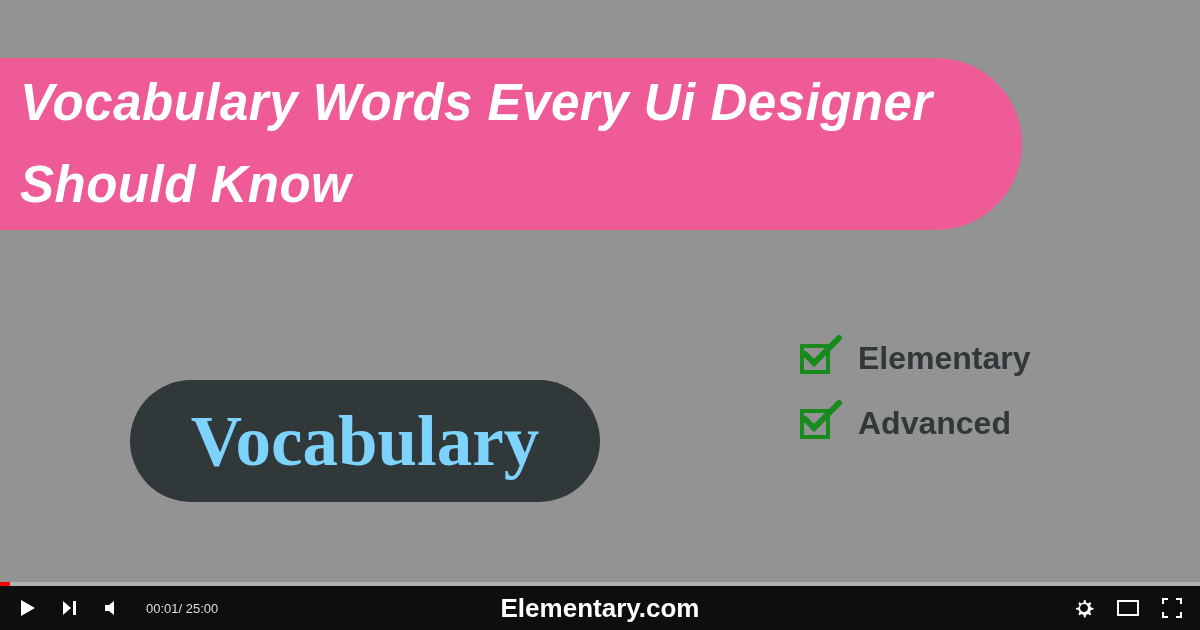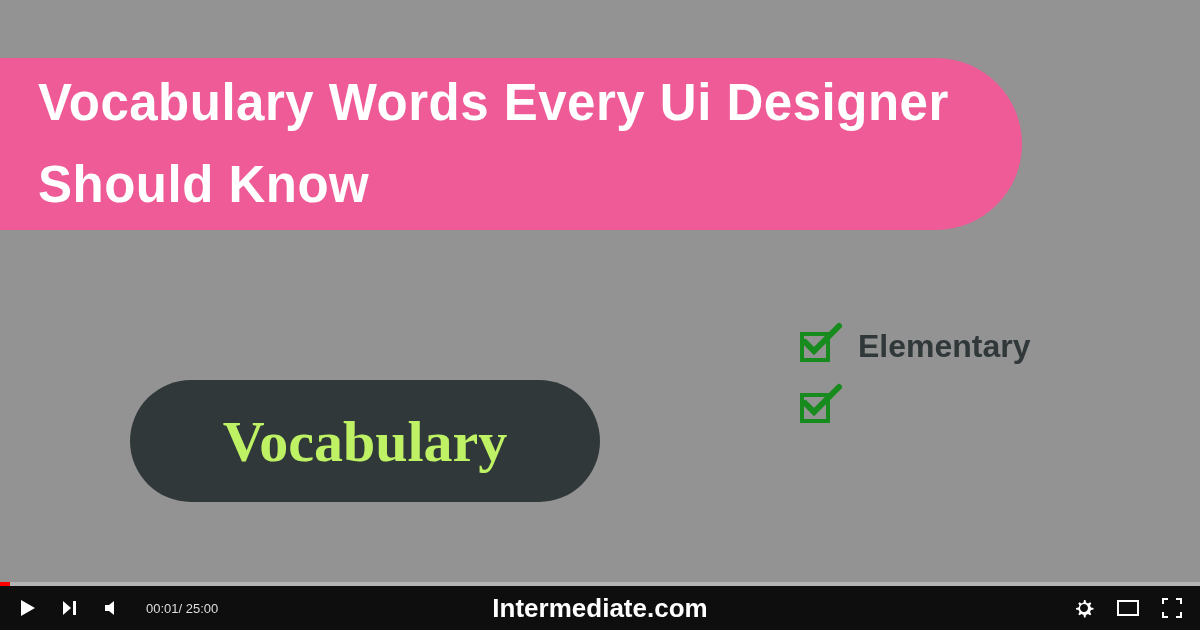--- a/index.html
+++ b/index.html
@@ -15,21 +15,22 @@
   position: absolute;
   left: 0;
   top: 58px;
   width: 1022px;
   height: 172px;
   background: #ee5b97;
   border-top-right-radius: 86px;
   border-bottom-right-radius: 86px;
   display: flex;
   align-items: center;
-  padding-left: 38px;
+  padding-left: 20px;
+  font-style: italic;
 }
 .title-text {
   color: #fff;
   font-size: 51px;
   font-weight: 900;
   line-height: 1.6;
   font-family: 'Arial Black', Arial, sans-serif;
   letter-spacing: 0.5px;
 }
 .vocab-pill {
@@ -38,29 +39,29 @@
   top: 380px;
   width: 470px;
   height: 122px;
   background: #30383a;
   border-radius: 61px;
   display: flex;
   align-items: center;
   justify-content: center;
 }
 .vocab-text {
-  color: #bef264;
-  font-size: 58px;
+  color: #7dd3fc;
+  font-size: 71px;
   font-weight: bold;
   font-family: Georgia, 'Times New Roman', serif;
 }
 .levels {
   position: absolute;
   left: 800px;
-  top: 328px;
+  top: 340px;
   text-align: center;
 }
 .level-item {
   display: flex;
   align-items: center;
   margin-bottom: 28px;
 }
 .checkbox {
   width: 30px;
   height: 30px;
@@ -154,20 +155,21 @@
       </svg>
     </div>
     <div class="level-label">Elementary</div>
   </div>
   <div class="level-item">
     <div class="checkbox">
       <svg class="checkmark" viewBox="0 0 40 36">
         <path d="M3 20 L12 29 L37 4" stroke="#178b1e" stroke-width="6" fill="none" stroke-linecap="round"></path>
       </svg>
     </div>
+    <div class="level-label">Advanced</div>
   </div>
 </div>
 
 <div class="progress-bar">
   <div class="progress-fill"></div>
 </div>
 
 <div class="controls">
   <div class="ctrl-icon">
     <svg width="18" height="18" viewBox="0 0 18 18">
@@ -181,21 +183,21 @@
     </svg>
   </div>
   <div class="ctrl-icon">
     <svg width="18" height="18" viewBox="0 0 18 18">
       <path d="M2 6 L6 6 L11 2 L11 16 L6 12 L2 12 Z" fill="#fff"></path>
     </svg>
   </div>
   <div class="time-display">
     <span>00:01</span><span>/ </span><span>25:00</span>
   </div>
-  <div class="brand">Intermediate.com</div>
+  <div class="brand">Elementary.com</div>
   <div class="right-controls">
     <div class="ctrl-icon">
       <svg width="20" height="20" viewBox="0 0 20 20">
         <path d="M10 6 a4 4 0 1 0 0.01 0 M10 2 L11.5 2 L12 4.5 L14 5.5 L16.2 4.3 L17.3 5.4 L16 7.5 L17 9.5 L19.5 10 L19.5 11.5 L17 12 L16 14 L17.3 16.2 L16.2 17.3 L14 16 L12 17 L11.5 19.5 L10 19.5 L9.5 17 L7.5 16 L5.4 17.3 L4.3 16.2 L5.5 14 L4.5 12 L2 11.5 L2 10 L4.5 9.5 L5.5 7.5 L4.3 5.4 L5.4 4.3 L7.5 5.5 L9.5 4.5 Z" fill="#fff"></path>
         <circle cx="10" cy="10.5" r="3" fill="#0e0e0e"></circle>
       </svg>
     </div>
     <div class="ctrl-icon">
       <svg width="22" height="16" viewBox="0 0 22 16">
         <rect x="1" y="1" width="20" height="14" stroke="#fff" stroke-width="2" fill="none"></rect>

